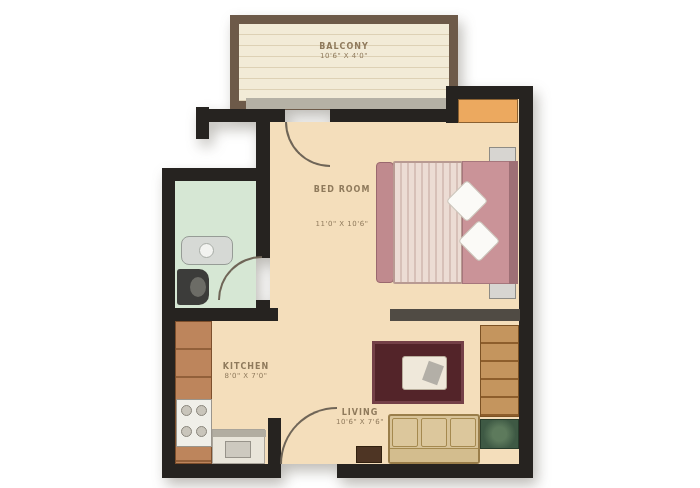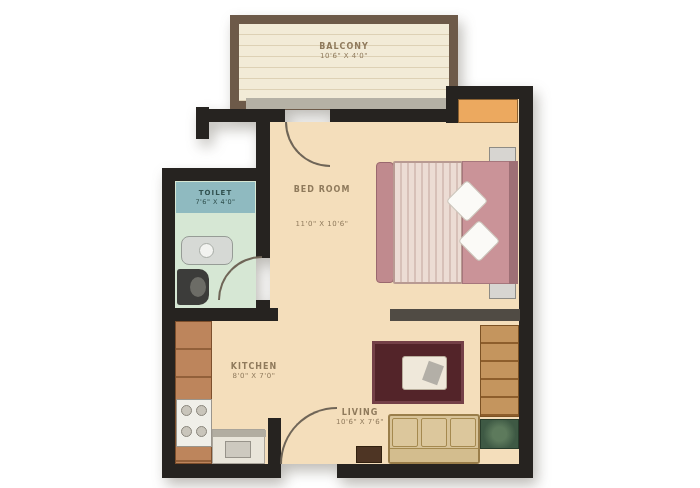--- a/index.html
+++ b/index.html
@@ -64,57 +64,53 @@
     <div class="abs wall" style="left:162px;top:308px;width:116px;height:13px;"></div>
     <div class="abs wall" style="left:268px;top:418px;width:13px;height:48px;"></div>
     <div class="abs wall" style="left:162px;top:464px;width:119px;height:14px;"></div>
     <div class="abs wall" style="left:337px;top:464px;width:196px;height:14px;"></div>
     <div class="abs wall2" style="left:390px;top:309px;width:130px;height:12px;"></div>
 
     <div class="abs arc arc-bl" style="left:285px;top:122px;width:45px;height:45px;"></div>
     <div class="abs arc arc-tl" style="left:218px;top:256px;width:44px;height:44px;"></div>
     <div class="abs arc arc-tl" style="left:280px;top:407px;width:57px;height:57px;"></div>
 
-    <div class="abs rlabel" style="left:176px;top:182px;width:79px;height:31px;background:var(--toilet-band,#8fbac0);color:var(--toilet-text,#31514f);">
-      <span class="l1" style="font-size:7px;">TOILET</span>
-      <span class="l2" style="font-size:6.5px;">7'6" X 4'0"</span>
-    </div>
     <div class="abs" style="left:181px;top:236px;width:52px;height:29px;background:#d6d9d5;border:1.5px solid #969c96;border-radius:8px;">
       <div class="abs" style="left:17px;top:6px;width:15px;height:15px;border-radius:50%;background:#f2f3f0;border:1px solid #a7aca6;"></div>
     </div>
     <div class="abs" style="left:177px;top:269px;width:32px;height:36px;background:#3c3c3a;border-radius:3px 10px 10px 3px;">
       <div class="abs" style="left:13px;top:8px;width:16px;height:20px;border-radius:50%;background:#6c6c66;"></div>
     </div>
 
     <div class="abs counter" style="left:175px;top:321px;width:37px;height:143px;"></div>
     <div class="abs" style="left:176px;top:399px;width:36px;height:48px;background:#f0efe9;border:1.5px solid #9a958c;">
       <div class="burner abs" style="left:4px;top:5px;"></div>
       <div class="burner abs" style="left:19px;top:5px;"></div>
       <div class="burner abs" style="left:4px;top:26px;"></div>
       <div class="burner abs" style="left:19px;top:26px;"></div>
     </div>
     <div class="abs" style="left:212px;top:429px;width:53px;height:35px;background:#e9e5da;border:1px solid #a9a49a;">
       <div class="abs" style="left:0;top:0;width:53px;height:7px;background:#b2ada1;"></div>
       <div class="abs" style="left:12px;top:11px;width:26px;height:17px;background:#cdc9bf;border:1px solid #97938a;"></div>
     </div>
-    <div class="abs rlabel" style="left:198px;top:356px;width:112px;height:30px;">
+    <div class="abs rlabel" style="left:190px;top:356px;width:112px;height:30px;">
       <span class="l1">KITCHEN</span>
       <span class="l2">8'0" X 7'0"</span>
     </div>
 
     <div class="abs" style="left:458px;top:99px;width:60px;height:24px;background:var(--wardrobe,#eca95f);border:1.5px solid #8a6030;"></div>
     <div class="abs" style="left:489px;top:147px;width:27px;height:22px;background:#d7d5d1;border:1px solid #8d8b85;"></div>
     <div class="abs" style="left:489px;top:277px;width:27px;height:22px;background:#d7d5d1;border:1px solid #8d8b85;"></div>
     <div class="abs" style="left:376px;top:162px;width:18px;height:121px;background:var(--bed-frame,#c08a8e);border:1.5px solid #9a686e;border-radius:4px;"></div>
     <div class="abs mattress" style="left:393px;top:161px;width:70px;height:123px;"></div>
     <div class="abs" style="left:462px;top:161px;width:50px;height:123px;background:var(--bed-head,#ca9398);border:1px solid #a6767c;"></div>
     <div class="abs pillow" style="left:452px;top:186px;width:30px;height:30px;"></div>
     <div class="abs pillow" style="left:464px;top:226px;width:30px;height:30px;"></div>
     <div class="abs" style="left:509px;top:161px;width:9px;height:123px;background:#9e6f75;"></div>
-    <div class="abs rlabel" style="left:260px;top:192px;width:124px;height:30px;gap:25px;">
+    <div class="abs rlabel" style="left:280px;top:192px;width:124px;height:30px;gap:25px;">
       <span class="l1">BED ROOM</span>
       <span class="l2">11'0" X 10'6"</span>
     </div>
 
     <div class="abs shelves" style="left:480px;top:325px;width:39px;height:92px;"></div>
     <div class="abs" style="left:480px;top:419px;width:39px;height:30px;background:radial-gradient(circle at 50% 50%, #5d7a5c 0 30%, var(--green-unit,#3e5944) 70%);border:1.5px solid #263b2b;"></div>
     <div class="abs" style="left:372px;top:341px;width:92px;height:63px;background:var(--rug,#532429);border:3px solid #744047;">
       <div class="abs" style="left:27px;top:12px;width:45px;height:34px;background:#efe8da;border:1px solid #b9ae9c;border-radius:3px;">
         <div class="abs" style="left:22px;top:6px;width:16px;height:20px;background:#b3afa7;transform:rotate(20deg);"></div>
       </div>

